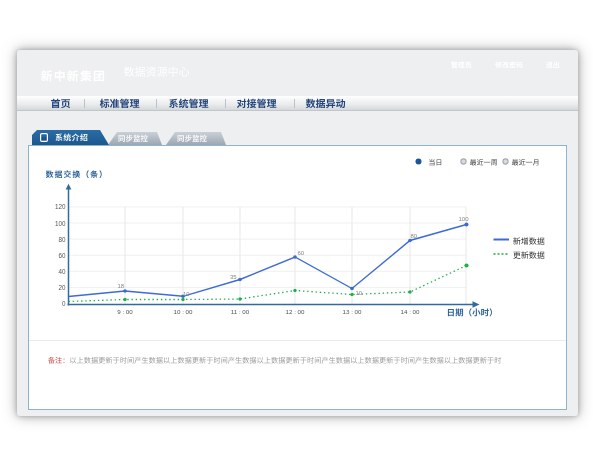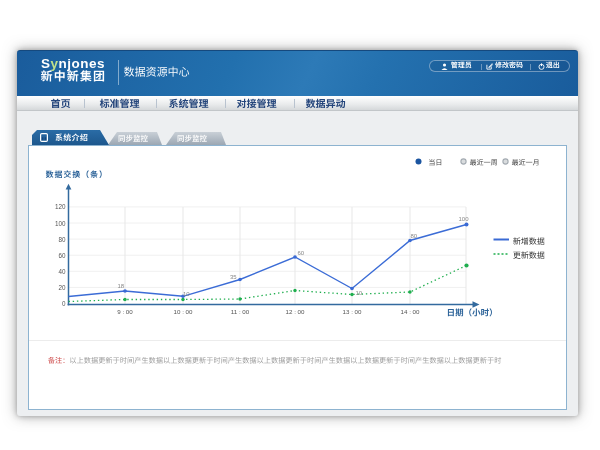--- a/index.html
+++ b/index.html
@@ -43,43 +43,20 @@
   
   #panel { position:absolute; left:11px; top:95px; width:539px; height:265px;
     background:#fff; border:1px solid #8db3d0; }
   #notesep { position:absolute; left:0px; top:194px; width:537px; height:1px; background:#ececec; }
   #chartsvg { position:absolute; left:0; top:0; z-index:10; }
 </style>
 </head>
 <body>
 <div id="stage">
   <div id="win">
-    <div id="hdr">
-      <div id="logo">
-        <div class="en">S<span style="color:#bfe08a">y</span>njones</div>
-        <div class="cn"></div>
-      </div>
-      <div id="hsep"></div>
-      <div id="htitle"></div>
-      <div id="pill">
-        <svg style="position:absolute;left:11px;top:1.5px" width="7" height="7" viewBox="0 0 8 8">
-            <circle cx="4" cy="2.3" r="1.8" fill="#fff"></circle>
-            <path d="M0.5 8 Q4 4.2 7.5 8 Z" fill="#fff"></path>
-          </svg>
-        <div style="position:absolute;left:51px;top:2.5px;width:1px;height:6px;background:rgba(255,255,255,.35)"></div>
-        <svg style="position:absolute;left:56px;top:1.5px" width="7" height="7" viewBox="0 0 8 8">
-            <path d="M1 2 L1 7 L6 7 L6 4 M3 5 L7 0.8 L7.8 1.6 L3.8 5.6 Z" stroke="#fff" stroke-width="1" fill="none"></path>
-          </svg>
-        <div style="position:absolute;left:100px;top:2.5px;width:1px;height:6px;background:rgba(255,255,255,.35)"></div>
-        <svg style="position:absolute;left:108px;top:1.5px" width="7" height="7" viewBox="0 0 8 8">
-            <circle cx="4" cy="4.4" r="2.9" stroke="#fff" stroke-width="1" fill="none"></circle>
-            <path d="M4 0.5 L4 3.5" stroke="#fff" stroke-width="1.2"></path>
-          </svg>
-      </div>
-    </div>
     <div id="nav">
       <div class="nav-it" style="left:42px;"></div>
       <div class="nav-sep" style="left:67px;"></div>
       <div class="nav-it" style="left:103px;"></div>
       <div class="nav-sep" style="left:139px;"></div>
       <div class="nav-it" style="left:172px;"></div>
       <div class="nav-sep" style="left:208px;"></div>
       <div class="nav-it" style="left:240px;"></div>
       <div class="nav-sep" style="left:277px;"></div>
       <div class="nav-it" style="left:309px;"></div>

